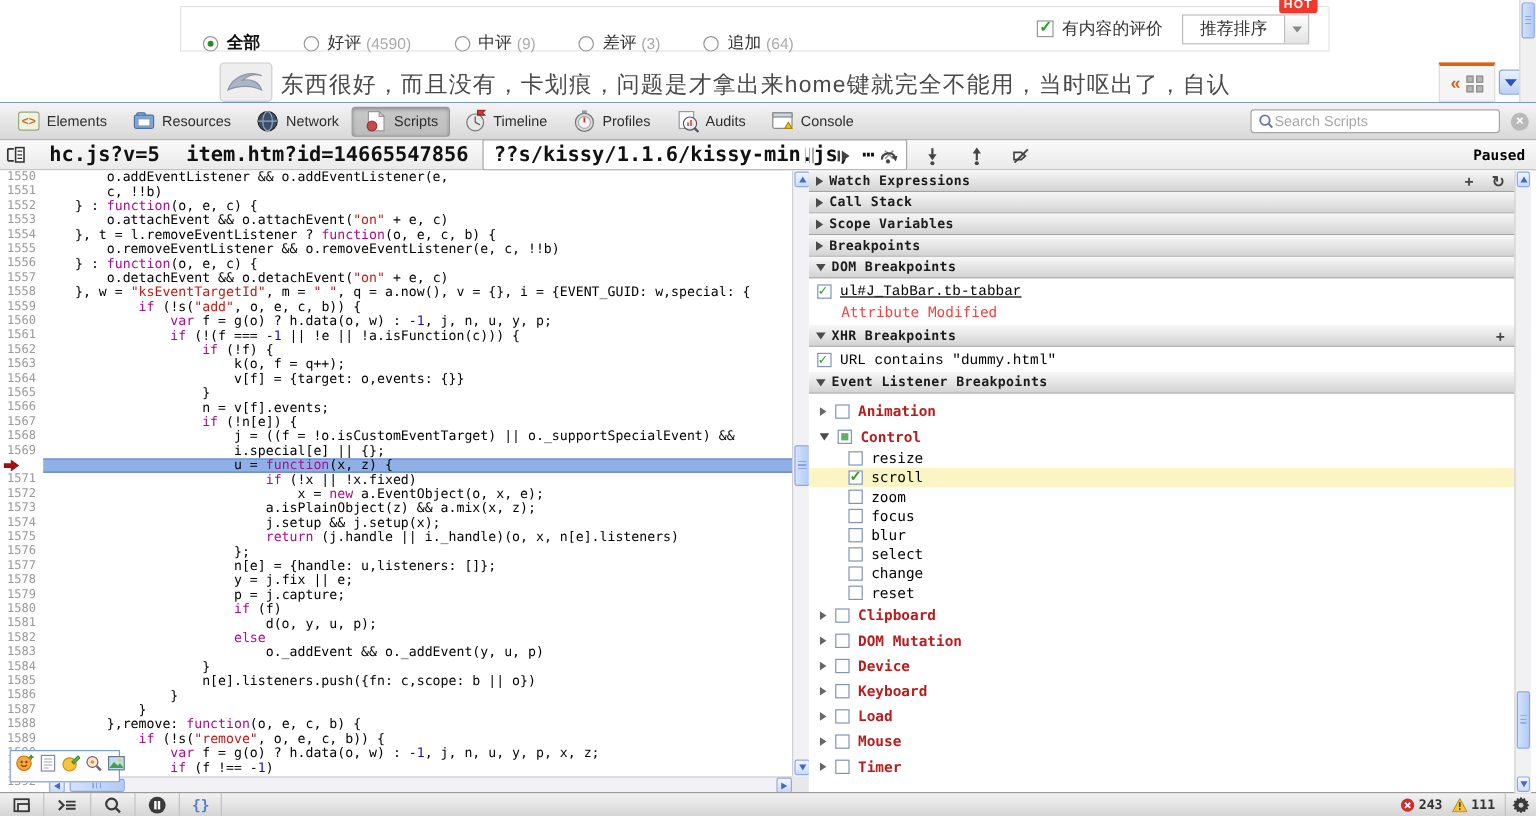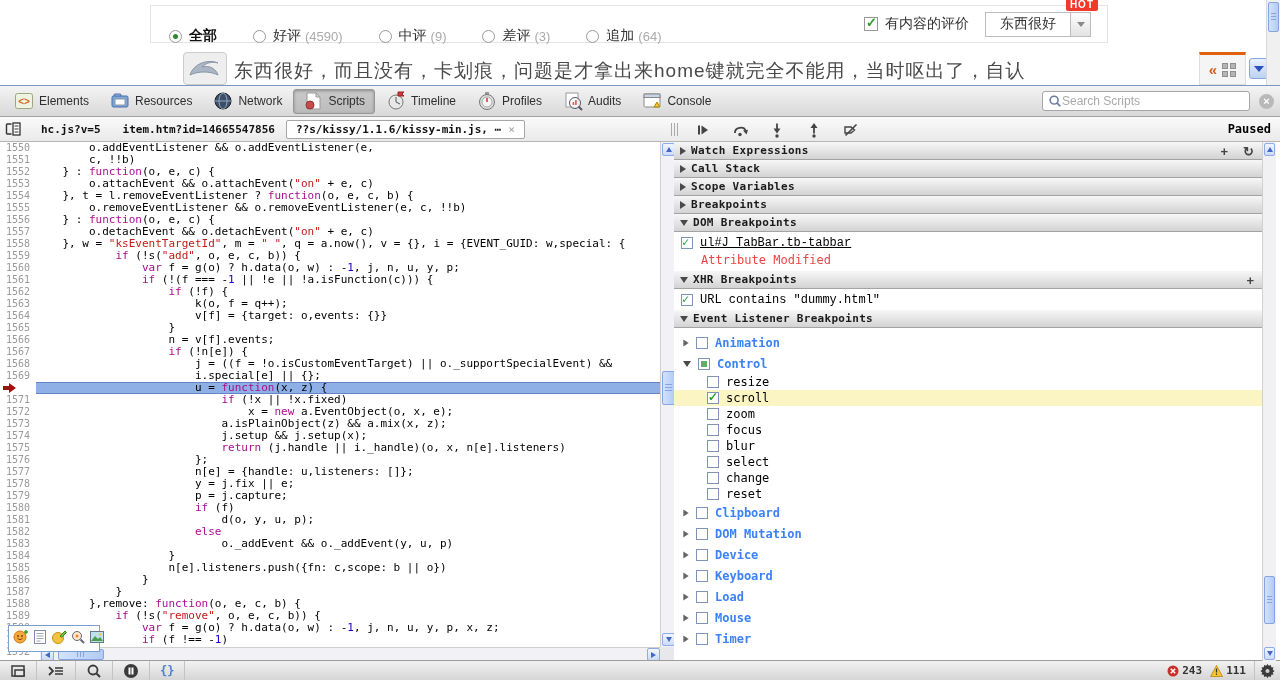--- a/index.html
+++ b/index.html
@@ -44,21 +44,21 @@
   .dt-tab.active{background:linear-gradient(#c9c9c9,#bcbcbc);border:1px solid #989898;box-shadow:inset 0 1px 3px rgba(0,0,0,.3)}
   .dt-tab .ic{width:20px;height:20px;display:inline-flex}
   .searchwrap{position:absolute;right:6px;top:5px;display:flex;align-items:center}
   .searchbox{width:208px;height:20px;border:1px solid #a6a6a6;border-radius:3px;background:#fff;display:flex;align-items:center;padding:0 5px}
   .searchbox input{border:none;outline:none;flex:1;font-size:12px;color:#333;background:transparent;font-family:"Liberation Sans",sans-serif}
   .searchbox input::placeholder{color:#a9a9a9}
   .close-circle{width:15px;height:15px;border-radius:50%;background:#b9b9b9;margin-left:9px;color:#fff;font-size:11px;font-weight:bold;display:flex;align-items:center;justify-content:center;line-height:1}
 
   .filetabbar{position:absolute;top:31px;left:0;width:100%;height:25px;background:linear-gradient(#fafafa,#eaeaea);border-bottom:1px solid #b6b6b6;display:flex;align-items:center}
   .navicon{margin:0 9px 0 5px;display:inline-flex}
-  .ftab{font-family:"DejaVu Sans Mono",monospace;font-weight:bold;font-size:11px;color:#111;padding:3px 11px;white-space:nowrap;cursor:default}
+  .ftab{font-family:"DejaVu Sans Mono",monospace;font-weight:bold;font-size:17px;color:#111;padding:3px 11px;white-space:nowrap;cursor:default}
   .ftab.active{background:#fff;border:1px solid #a6a6a6;border-radius:2px;display:flex;align-items:center;gap:7px;padding:2px 9px}
   .ftab .x{color:#999;font-weight:normal}
   .grip{position:absolute;left:671px;top:6px;width:8px;height:13px;background:repeating-linear-gradient(90deg,#a9a9a9 0 1px,transparent 1px 3px)}
   .dbg-btns{position:absolute;left:684px;top:0;height:25px;display:flex;align-items:center}
   .dbg-btn{width:37px;height:21px;display:flex;align-items:center;justify-content:center;cursor:default}
   .paused{position:absolute;right:9px;top:0;height:25px;line-height:25px;font-family:"DejaVu Sans Mono",monospace;font-weight:bold;font-size:12px;color:#000}
 
   
   .editor{position:absolute;top:56px;left:0;width:677px;height:519px;background:#fff;border-right:1px solid #909090;overflow:hidden}
   .code{position:absolute;top:0;left:0;width:661px}
@@ -91,21 +91,21 @@
   .sb-body{background:#fff}
   .bp-row{display:flex;align-items:center;gap:7px;height:17px;padding-left:7px;font-family:Liberation Mono, monospace;font-size:12px;color:#000}
   .bp-sub{height:17px;padding-left:27px;display:flex;align-items:center;font-family:"DejaVu Sans Mono",monospace;font-size:12px;color:#ef4444}
   .bp-link{text-decoration:underline}
   .xbox{width:12px;height:12px;border:1px solid #7f94b8;background:#fff;position:relative;flex:none}
   .xbox.checked::after{content:"✓";position:absolute;left:0;top:-3px;color:#2f9e2a;font-weight:bold;font-size:12px}
   .xbox.partial::after{content:"";position:absolute;left:2px;top:2px;right:2px;bottom:2px;background:#63ae67}
   .etree{padding-top:4px}
   .cat-row{height:21px;display:flex;align-items:center;gap:7px;padding-left:9px}
   .cat-row .tri-r{border-left-color:#666;transform:scale(.9)}
-  .cat-label{font-family:"DejaVu Sans Mono",monospace;font-weight:bold;font-size:12px;color:#3b82f6}
+  .cat-label{font-family:"DejaVu Sans Mono",monospace;font-weight:bold;font-size:12px;color:#b91c1c}
   .child-row{height:16px;display:flex;align-items:center;gap:7px;padding-left:33px}
   .child-row.hl{background:#fbf5c4}
   .child-label{font-family:"DejaVu Sans Mono",monospace;font-size:12px;color:#000}
   .sb-scroll{position:absolute;right:0;top:0;width:14px;height:519px;background:#f1f1f4;border-left:1px solid #d0d0d0;z-index:3}
 
   
   .statusbar{position:absolute;left:0;bottom:0;width:100%;height:20px;background:linear-gradient(#f2f2f2,#d5d5d5);border-top:1px solid #9c9c9c;display:flex;align-items:center}
   .st-btn{height:100%;padding:0 10px;display:flex;align-items:center;border-right:1px solid #c3c3c3;cursor:default}
   .braces{color:#4d7fd0;font-weight:bold;font-family:"DejaVu Sans Mono",monospace;font-size:12px}
   .st-right{margin-left:auto;display:flex;align-items:center;height:100%}
@@ -140,21 +140,21 @@
         <span class="radio-item">
           <span class="radio"></span>
           <span class="rlabel">追加</span>
           <span class="rcount">(64)</span>
         </span>
       </div>
     <div class="filter-right">
       <span class="cb on"></span>
       <span class="cb-label">有内容的评价</span>
       <span class="dropdown">
-        <span class="dd-text">东西很好</span>
+        <span class="dd-text">推荐排序</span>
         <span class="dd-btn">
             <i class="dd-tri"></i>
           </span>
         <span class="hot-badge">HOT</span>
       </span>
     </div>
   </div>
   <span class="avatar">
     <svg width="42" height="30" viewBox="0 0 42 30">
         <path d="M6 22 C10 10 24 6 34 10 C28 8 22 10 18 14 C26 12 32 16 34 22 C26 18 14 18 6 22 z" fill="#aab6c6" stroke="#8a96a6"></path>

